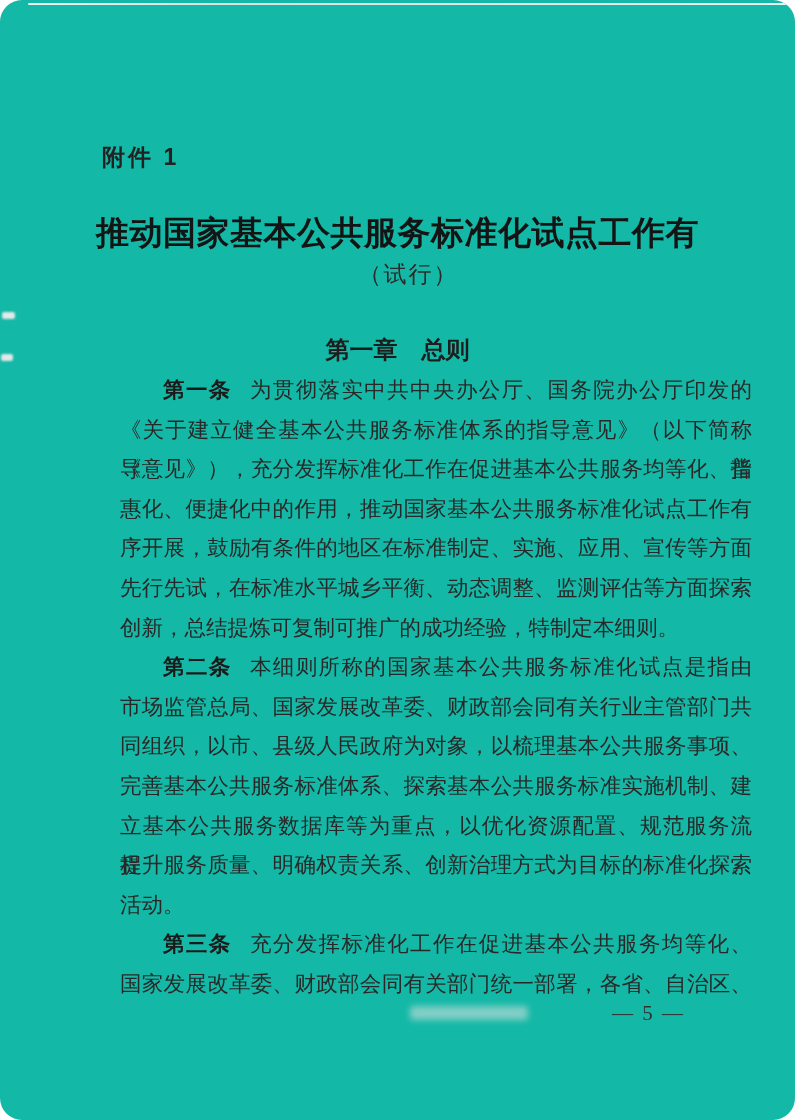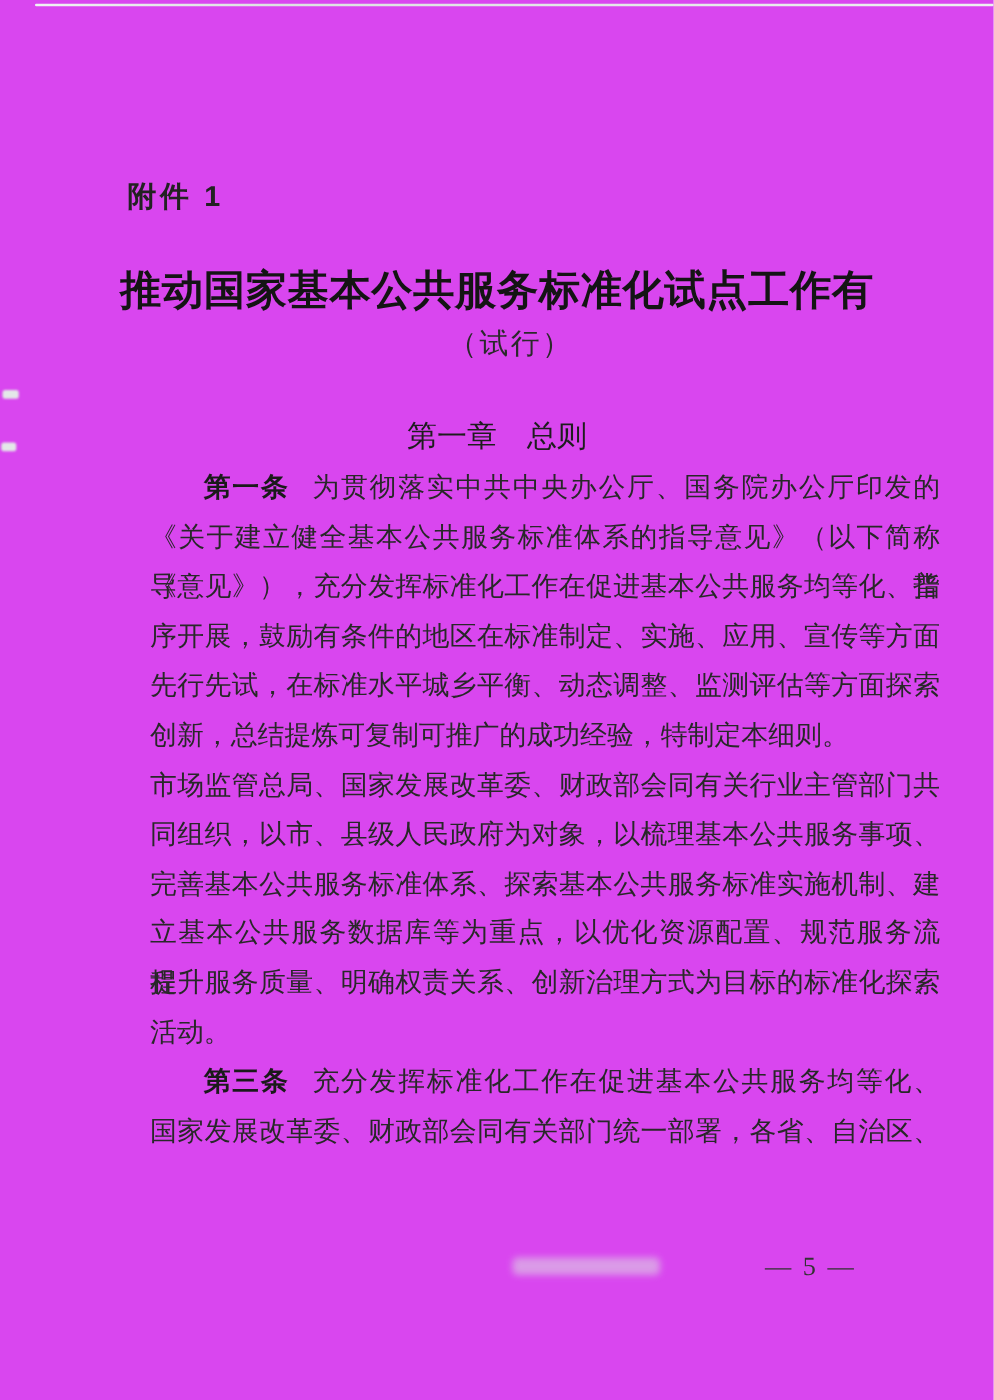--- a/index.html
+++ b/index.html
@@ -4,24 +4,25 @@
 <style>
   html, body {
     margin: 0;
     padding: 0;
     background: #ffffff;
   }
   .page {
     position: relative;
     width: 795px;
     height: 1120px;
-    background: #d946ef;
+    background: #14b8a6;
     overflow: hidden;
     font-family: "Liberation Serif", serif;
     color: #262626;
+    border-radius: 22px;
   }
   .scan-top-line {
     position: absolute;
     top: 3px;
     left: 28px;
     width: 767px;
     height: 2px;
     background: linear-gradient(90deg, #f0f3f3 0%, #dde2e2 25%, #e6eaea 70%, #eef1f1 100%);
     border-radius: 1px;
   }
@@ -70,21 +71,21 @@
   }
   .chapter-heading {
     position: absolute;
     top: 334px;
     left: 0;
     width: 100%;
     text-align: center;
     font-family: "Liberation Sans", sans-serif;
     font-size: 24px;
     line-height: 32px;
-    font-weight: normal;
+    font-weight: bold;
     color: #1d1d1d;
     margin: 0;
   }
   .doc-body {
     position: absolute;
     left: 84px;
     top: 371px;
     width: 632px;
     font-size: 21.5px;
     margin-left: 36px;
@@ -139,23 +140,25 @@
   <h1 class="doc-title">推动国家基本公共服务标准化试点工作有</h1>
 
   <div class="doc-subtitle">（试行）</div>
 
   <h2 class="chapter-heading">第一章　总则</h2>
 
   <div class="doc-body">
       <div class="line first"><b class="lead">第一条</b><span>为贯彻落实中共中央办公厅、国务院办公厅印发的</span></div>
       <div class="line">《关于建立健全基本公共服务标准体系的指导意见》（以下简称《指</div>
       <div class="line">导意见》），充分发挥标准化工作在促进基本公共服务均等化、普</div>
+      <div class="line">惠化、便捷化中的作用，推动国家基本公共服务标准化试点工作有</div>
       <div class="line">序开展，鼓励有条件的地区在标准制定、实施、应用、宣传等方面</div>
       <div class="line">先行先试，在标准水平城乡平衡、动态调整、监测评估等方面探索</div>
       <div class="line end">创新，总结提炼可复制可推广的成功经验，特制定本细则。</div>
+      <div class="line first"><b class="lead">第二条</b><span>本细则所称的国家基本公共服务标准化试点是指由</span></div>
       <div class="line">市场监管总局、国家发展改革委、财政部会同有关行业主管部门共</div>
       <div class="line">同组织，以市、县级人民政府为对象，以梳理基本公共服务事项、</div>
       <div class="line">完善基本公共服务标准体系、探索基本公共服务标准实施机制、建</div>
       <div class="line">立基本公共服务数据库等为重点，以优化资源配置、规范服务流程、</div>
       <div class="line">提升服务质量、明确权责关系、创新治理方式为目标的标准化探索</div>
       <div class="line end">活动。</div>
       <div class="line first"><b class="lead">第三条</b><span>充分发挥标准化工作在促进基本公共服务均等化、</span></div>
       <div class="line">国家发展改革委、财政部会同有关部门统一部署，各省、自治区、</div>
     </div>
 

